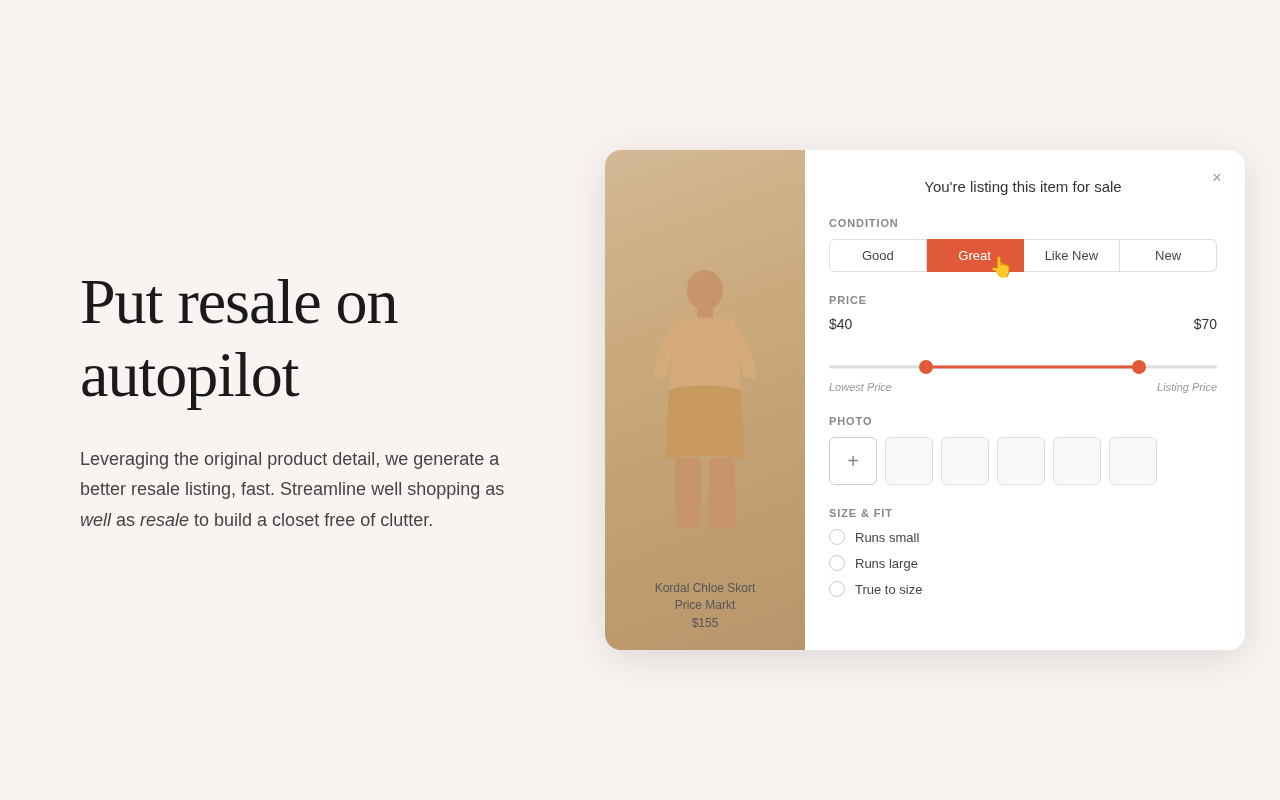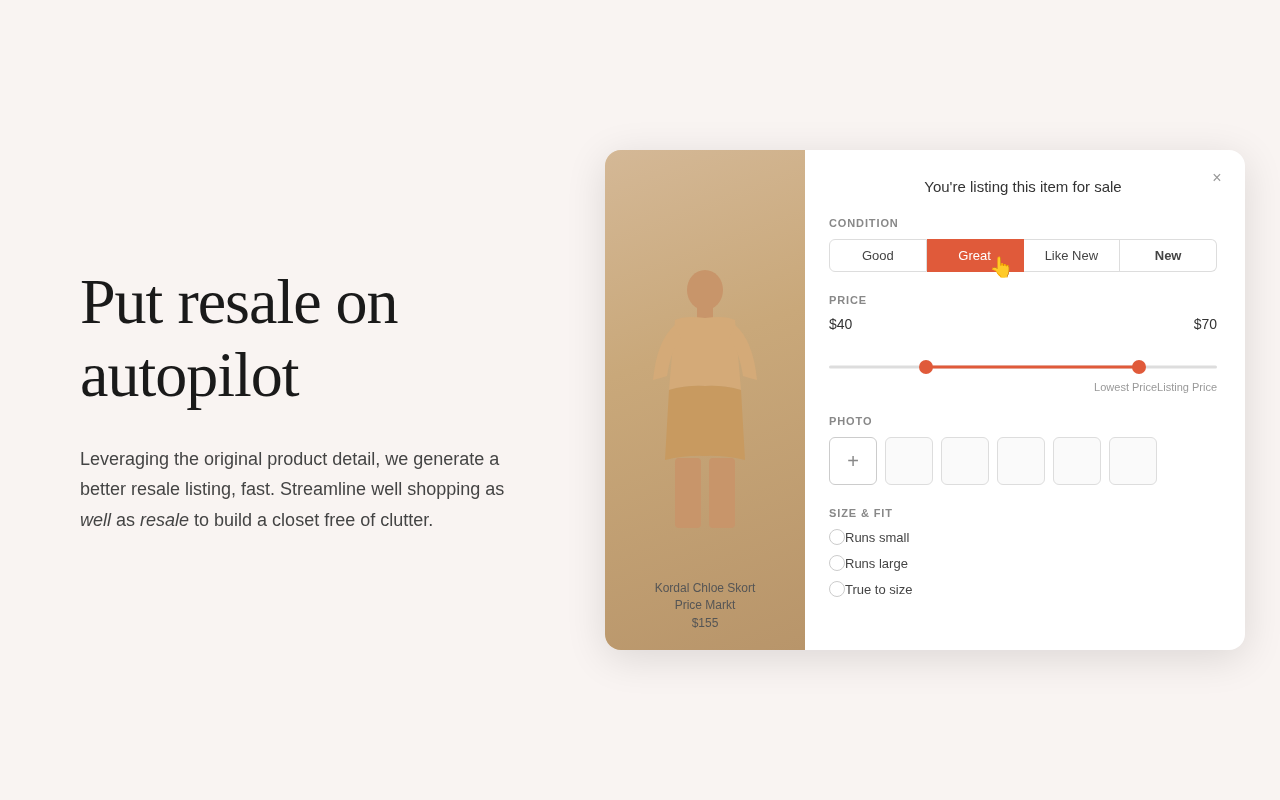--- a/index.html
+++ b/index.html
@@ -160,21 +160,20 @@
       color: #444;
       transition: all 0.15s;
     }
 
     .condition-btn:first-child {
       border-radius: 6px 0 0 6px;
     }
 
     .condition-btn:last-child {
       border-radius: 0 6px 6px 0;
-      font-weight: bold;
     }
 
     .condition-btn + .condition-btn {
       border-left: none;
     }
 
     .condition-btn.active {
       background: #e05a3a;
       border-color: #e05a3a;
       color: #fff;
@@ -243,21 +242,22 @@
       width: 14px;
       height: 14px;
       background: #e05a3a;
       border-radius: 50%;
       transform: translate(-50%, -50%);
       cursor: pointer;
     }
 
     .price-labels {
       display: flex;
-      justify-content: flex-end;
+      justify-content: space-between;
+      font-style: italic;
     }
 
     .price-label-text {
       font-size: 11px;
       color: #999;
     }
 
     .photo-section {
       margin-bottom: 22px;
     }
@@ -297,20 +297,21 @@
 
     .radio-group {
       display: flex;
       flex-direction: column;
       gap: 10px;
     }
 
     .radio-item {
       display: flex;
       align-items: flex-end;
+      gap: 10px;
       cursor: pointer;
     }
 
     .radio-circle {
       width: 16px;
       height: 16px;
       border: 1.5px solid #ccc;
       border-radius: 50%;
       flex-shrink: 0;
       background: #fff;

